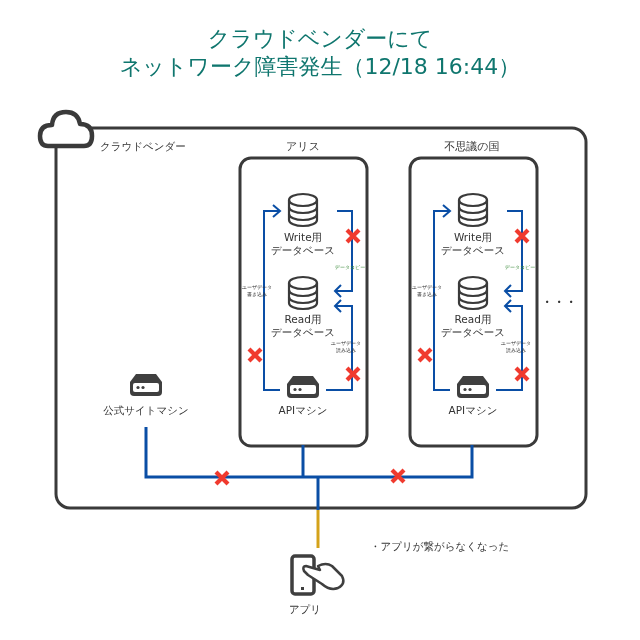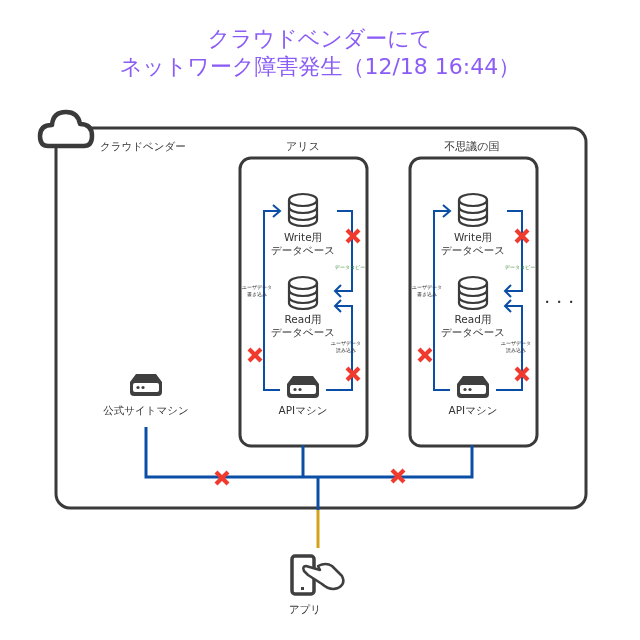--- a/index.html
+++ b/index.html
@@ -1,18 +1,18 @@
 <!DOCTYPE html>
 <html><head>
 <meta charset="utf-8">
 <style>
   html, body { margin: 0; padding: 0; background: #ffffff; }
   body { width: 640px; height: 640px; position: relative; overflow: hidden;
          font-family: "DejaVu Sans", "Liberation Sans", sans-serif; color: #333; }
-  .title { position: absolute; left: 0; width: 640px; text-align: center; font-size: 22px; color: #8b5cf6; }
+  .title { position: absolute; left: 0; width: 640px; text-align: center; font-size: 22px; color: #0f766e; }
   .t1 { top: 24px; }
   .t2 { top: 52px; }
   svg { position: absolute; left: 0; top: 0; }
   .lbl { font-family: "DejaVu Sans", "Liberation Sans", sans-serif; fill: #333; }
   .note { position: absolute; left: 370px; top: 540px; font-size: 10.5px; color: #333; }
   .note-head { border-bottom: 1px dashed #999; padding-bottom: 2px; margin-bottom: 6px; }
   .note-item { line-height: 13px; }
 </style>
 </head>
 <body>
@@ -121,13 +121,14 @@
 
   <g>
     <rect x="292" y="556" width="22" height="38" rx="3" fill="none" stroke="#3f3f3f" stroke-width="3.5"></rect>
     <rect x="301" y="587" width="3" height="3" fill="#3f3f3f"></rect>
     <path d="M308,575 L322,584 Q330,591 338,588 Q346,584 342,576 L332,566 Q326,562 318,566 L320,570 L306,566 Q302,566 304,571 Z" fill="#fff" stroke="#3f3f3f" stroke-width="2.5" stroke-linejoin="round"></path>
   </g>
   <text class="lbl" x="305" y="613" font-size="10.5" text-anchor="middle">アプリ</text>
 </svg>
 
 <div class="note">
+  <div class="note-item">・アプリが繋がらなくなった</div>
 </div>
 
 </body></html>

